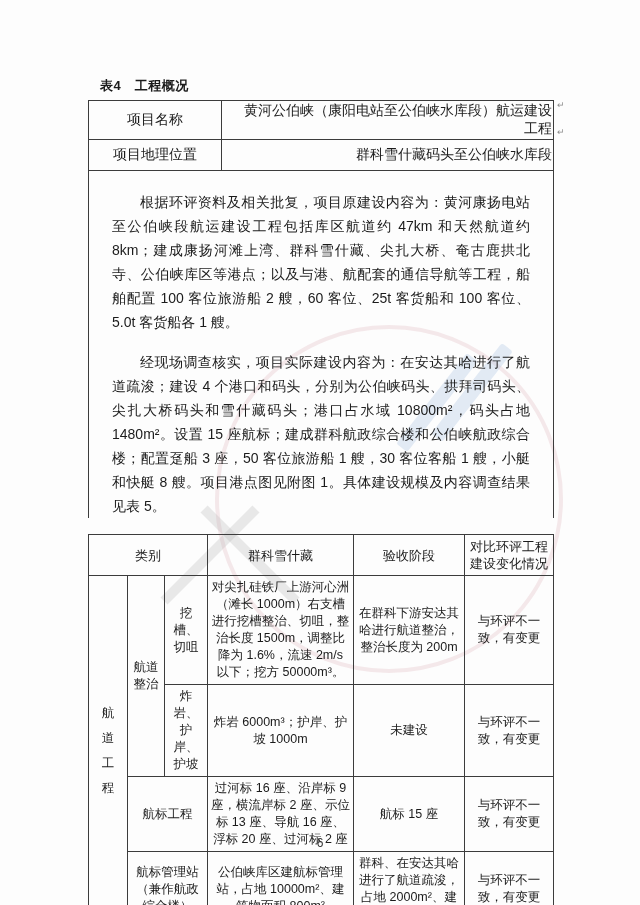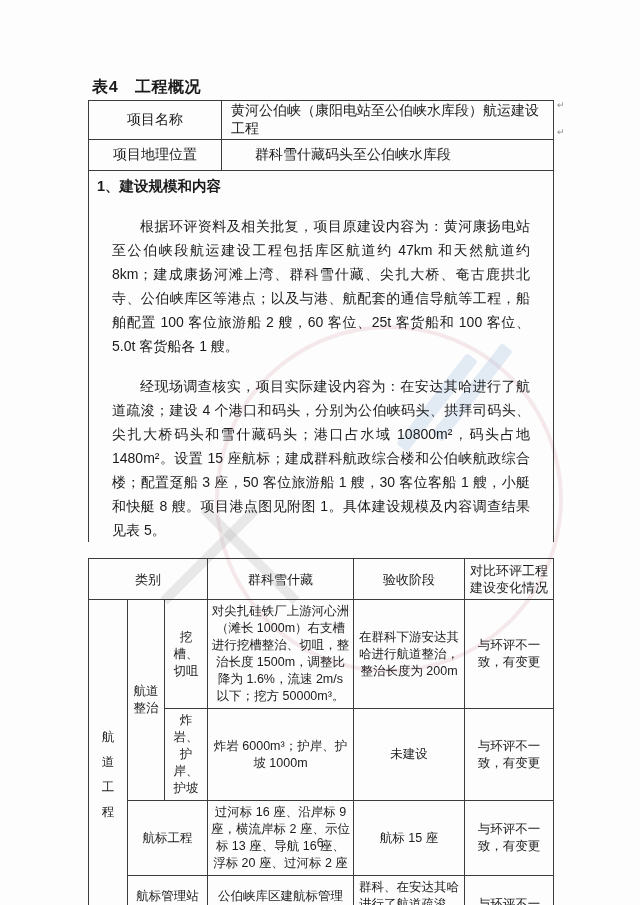--- a/index.html
+++ b/index.html
@@ -12,28 +12,28 @@
   .wm-circle {
     left:215px; top:325px; width:340px; height:340px;
     border:4px solid rgba(214,160,170,0.22); border-radius:50%;
   }
   .wm-bar { background:rgba(164,193,226,0.30); border-radius:3px; }
   .wm-bar1 { left:430px; top:345px; width:14px; height:115px; transform:rotate(38deg); }
   .wm-bar2 { left:465px; top:335px; width:14px; height:115px; transform:rotate(38deg); }
   .wm-bar3 { left:205px; top:490px; width:10px; height:130px; transform:rotate(45deg); background:rgba(180,180,180,0.28); }
   .wm-bar4 { left:245px; top:490px; width:10px; height:130px; transform:rotate(-45deg); background:rgba(180,180,180,0.28); }
   
-  .t4-title { position:absolute; left:92px; top:77px; font-size:16px; font-weight:bold; letter-spacing:0.5px;font-family:Liberation Mono, monospace; }
+  .t4-title { position:absolute; left:100px; top:77px; font-size:13px; font-weight:bold; letter-spacing:0.5px; }
   
   .outer-box { position:absolute; left:88px; top:100px; width:466px; }
   table { border-collapse:collapse; table-layout:fixed; width:100%; }
   td { border:1px solid #3c3c3c; }
   
   .tblA { font-size:14px; }
-  .tblA td { height:28px; }
+  .tblA td { height:28px;text-align:right; }
   .tblA .lbl { text-align:center; width:130px; }
   .tblA .val { padding-left:9px; }
   .tblA .val-indent { text-indent:24px; }
   
   .section { border-left:1px solid #3c3c3c; border-right:1px solid #3c3c3c; padding:3px 7px 0 7px; }
   .sec-heading { font-weight:bold; font-size:14.5px; padding:3px 0 2px 1px; }
   .para { margin:16px; font-size:14px; line-height:24px; text-indent:2em; text-align:justify; }
   .t5-caption { text-align:center; font-weight:bold; font-size:14px; margin:6px 0 4px 0; letter-spacing:0.5px; }
   
   .tblB { font-size:12.5px; line-height:17px; }
@@ -74,21 +74,20 @@
         <td class="val">黄河公伯峡（康阳电站至公伯峡水库段）航运建设工程</td>
       </tr>
       <tr>
         <td class="lbl">项目地理位置</td>
         <td class="val val-indent">群科雪什藏码头至公伯峡水库段</td>
       </tr>
     </tbody>
       </table>
 
     <div class="section">
-      <div class="sec-heading">1、建设规模和内容</div>
       <p class="para">根据环评资料及相关批复，项目原建设内容为：黄河康扬电站至公伯峡段航运建设工程包括库区航道约 47km 和天然航道约 8km；建成康扬河滩上湾、群科雪什藏、尖扎大桥、奄古鹿拱北寺、公伯峡库区等港点；以及与港、航配套的通信导航等工程，船舶配置 100 客位旅游船 2 艘，60 客位、25t 客货船和 100 客位、5.0t 客货船各 1 艘。</p>
       <p class="para">经现场调查核实，项目实际建设内容为：在安达其哈进行了航道疏浚；建设 4 个港口和码头，分别为公伯峡码头、拱拜司码头、尖扎大桥码头和雪什藏码头；港口占水域 10800m²，码头占地 1480m²。设置 15 座航标；建成群科航政综合楼和公伯峡航政综合楼；配置趸船 3 座，50 客位旅游船 1 艘，30 客位客船 1 艘，小艇和快艇 8 艘。项目港点图见附图 1。具体建设规模及内容调查结果见表 5。</p>
     </div>
 
     <table class="tblB">
       <colgroup>
         <col style="width:39px">
           <col style="width:37px">
           <col style="width:43px">
         <col style="width:146px">

